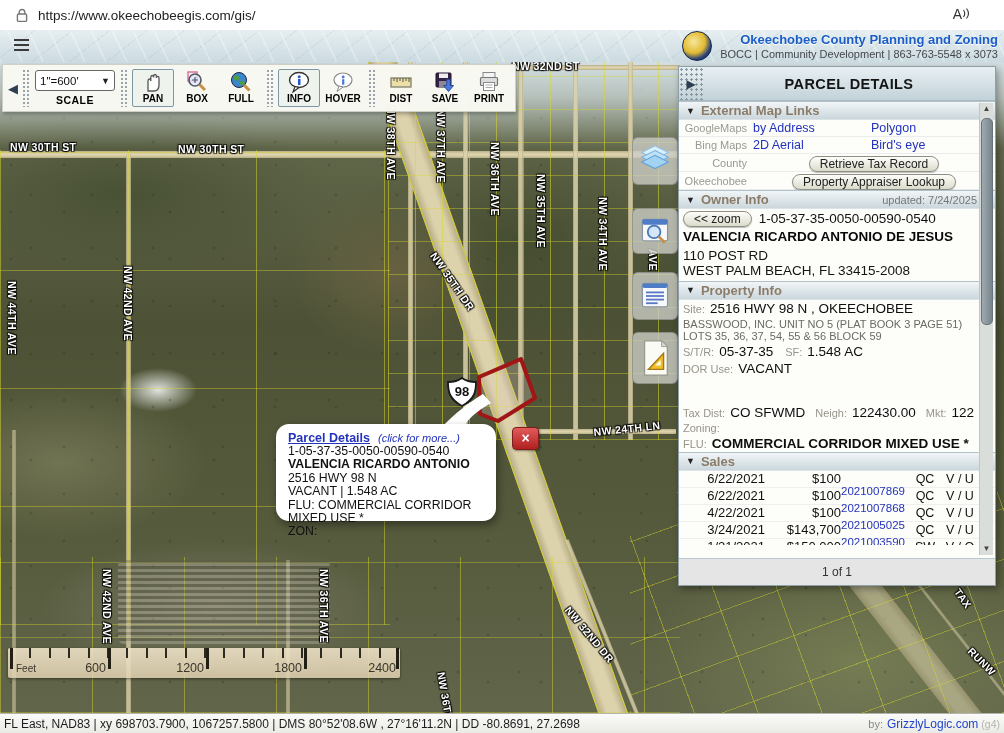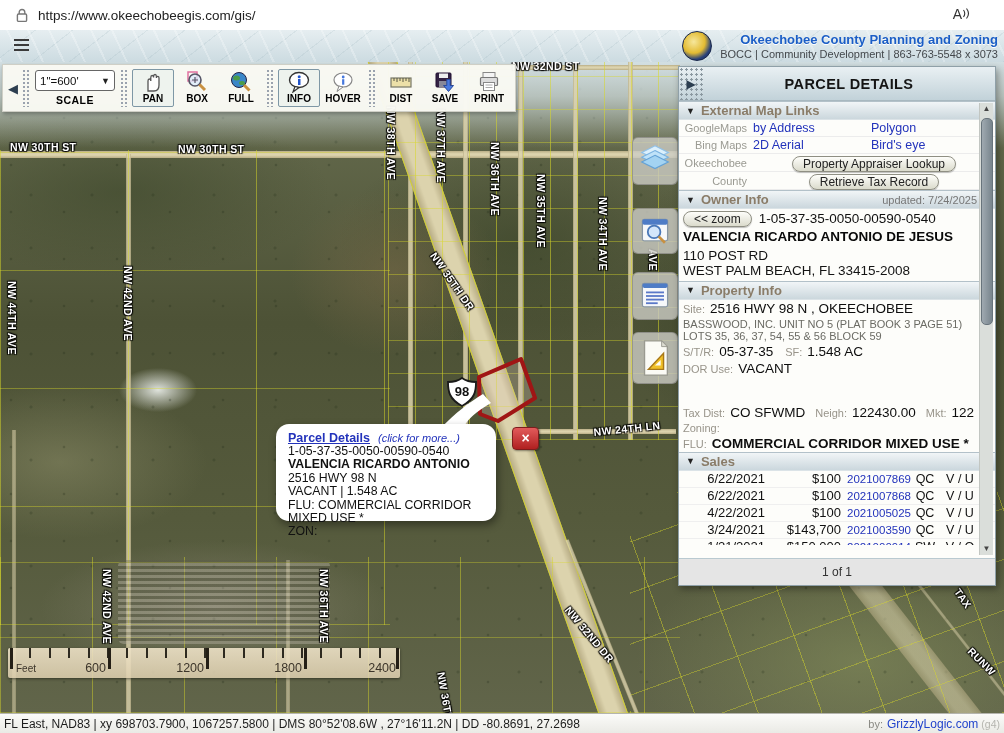--- a/index.html
+++ b/index.html
@@ -145,21 +145,21 @@
   .names{padding:2px 4px 1px;font-weight:bold;font-size:13.5px;line-height:14.5px;color:#090909;flex:none;}
   .addr{padding:2px 4px 3px;font-size:13.5px;line-height:15px;color:#141414;flex:none;}
   .prow{display:flex;align-items:baseline;padding:1px 4px;flex:none;}
   .plbl{font-size:11px;color:#98948a;flex:none;}
   .pval{font-size:13.5px;color:#0d0d0d;margin-left:5px;white-space:nowrap;}
   .pval.b{font-weight:bold;}
   .legal{padding:1px 4px;font-size:11px;line-height:12px;color:#6b6b64;flex:none;}
   .srow{display:flex;height:16px;line-height:16px;font-size:13px;color:#111;border-bottom:1px solid #efefef;flex:none;}
   .sc1{width:86px;text-align:right;flex:none;}
   .sc2{width:76px;text-align:right;flex:none;}
-  .sc3{width:70px;text-align:right;font-size:11.5px;flex:none;}
+  .sc3{width:70px;text-align:left;font-size:11.5px;flex:none;margin-top:12px;}
   .sc4{width:28px;text-align:center;font-size:12.5px;flex:none;}
   .sc5{width:42px;text-align:center;font-size:12.5px;flex:none;}
   #salesclip{height:74px;overflow:hidden;flex:none;}
   #pager{margin-top:auto;height:26px;flex:none;background:#e5e5e5;border-top:1px solid #b9c9d0;
     display:flex;align-items:center;justify-content:center;font-size:12px;color:#333;}
   #vscroll{position:absolute;right:2px;top:36px;bottom:30px;width:13px;background:#dadeda;border-left:1px solid #c2c6c2;}
   .varrow{position:absolute;left:0;width:13px;height:12px;font-size:8px;color:#444;text-align:center;line-height:12px;}
   #vthumb{position:absolute;left:1px;top:15px;width:10px;height:205px;border:1px solid #68747c;
     border-radius:5px;background:linear-gradient(90deg,#9fa9b0,#78858d);}
 
@@ -423,26 +423,26 @@
         <span class="linklbl">GoogleMaps</span>
         <span class="blue">by Address</span>
         <span class="blue link2">Polygon</span>
       </div>
       <div class="linkrow">
         <span class="linklbl">Bing Maps</span>
         <span class="blue">2D Aerial</span>
         <span class="blue link2">Bird's eye</span>
       </div>
       <div class="countyrow">
+        <span class="linklbl">County</span>
+        <span class="btncell"><span class="pillbtn">Retrieve Tax Record</span></span>
+      </div>
+      <div class="countyrow">
         <span class="linklbl">Okeechobee</span>
         <span class="btncell"><span class="pillbtn">Property Appraiser Lookup</span></span>
-      </div>
-      <div class="countyrow">
-        <span class="linklbl">County</span>
-        <span class="btncell"><span class="pillbtn">Retrieve Tax Record</span></span>
       </div>
 
       <div class="sect-hdr">
         <span class="sect-tri">▼</span>
         <span class="sect-title">Owner Info</span>
         <span class="sect-right">updated: 7/24/2025</span>
       </div>
       <div class="zoomrow">
         <span class="pillbtn">&lt;&lt; zoom</span>
         <span class="parcelid">1-05-37-35-0050-00590-0540</span>

